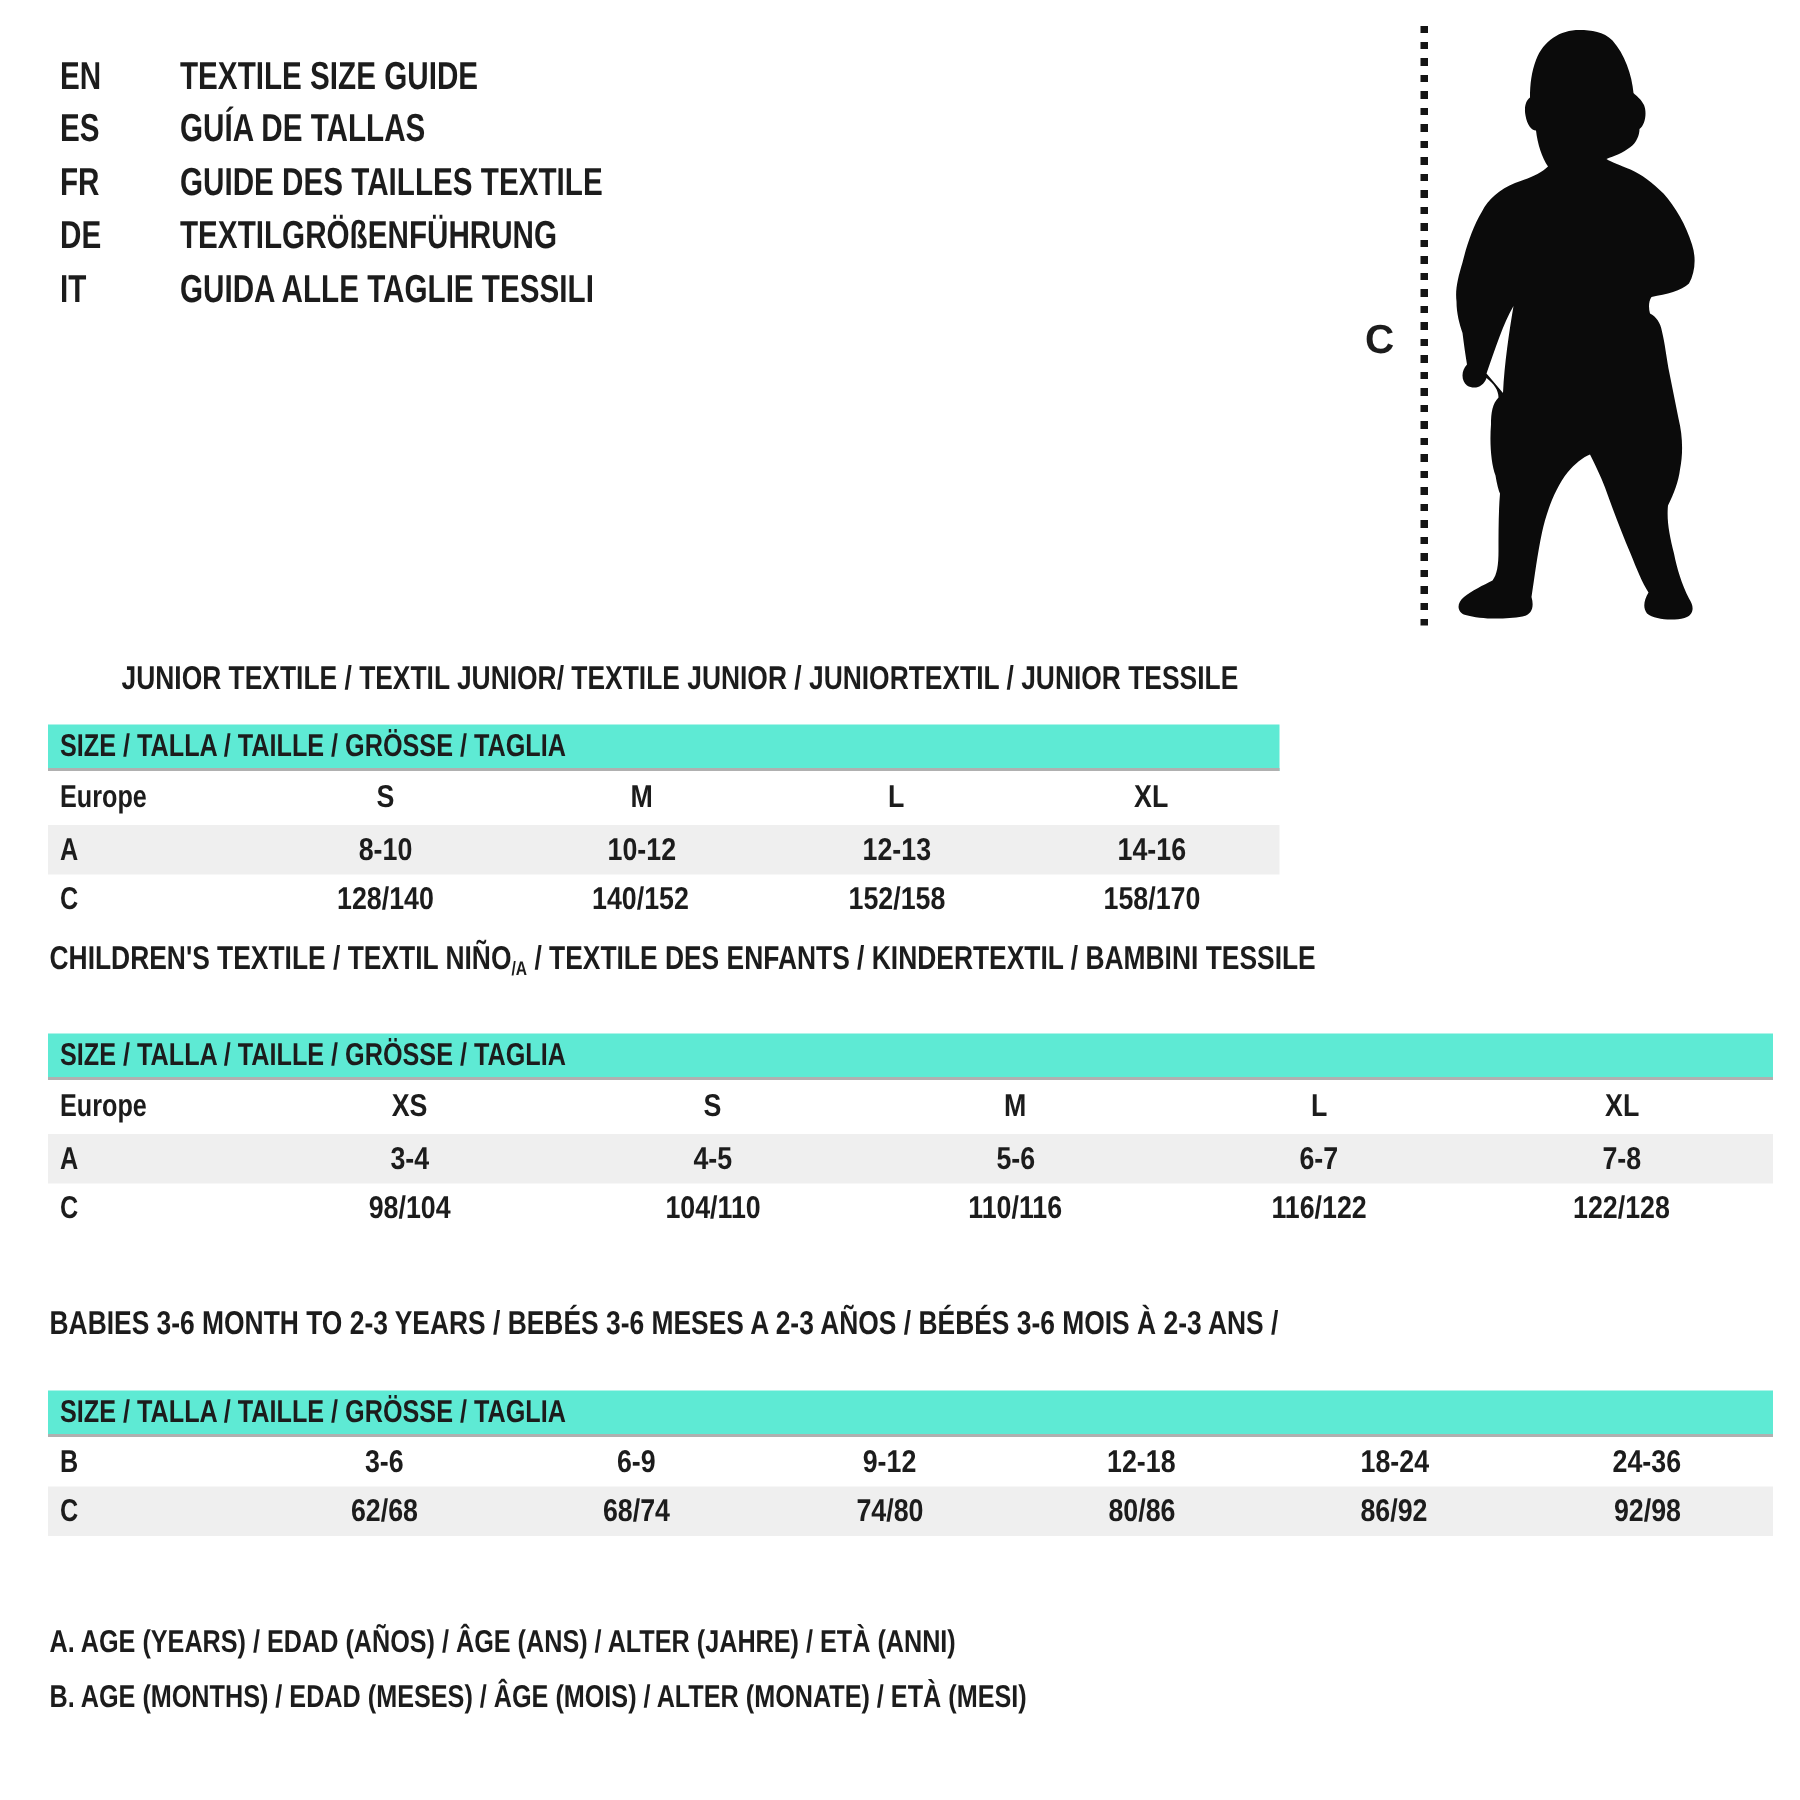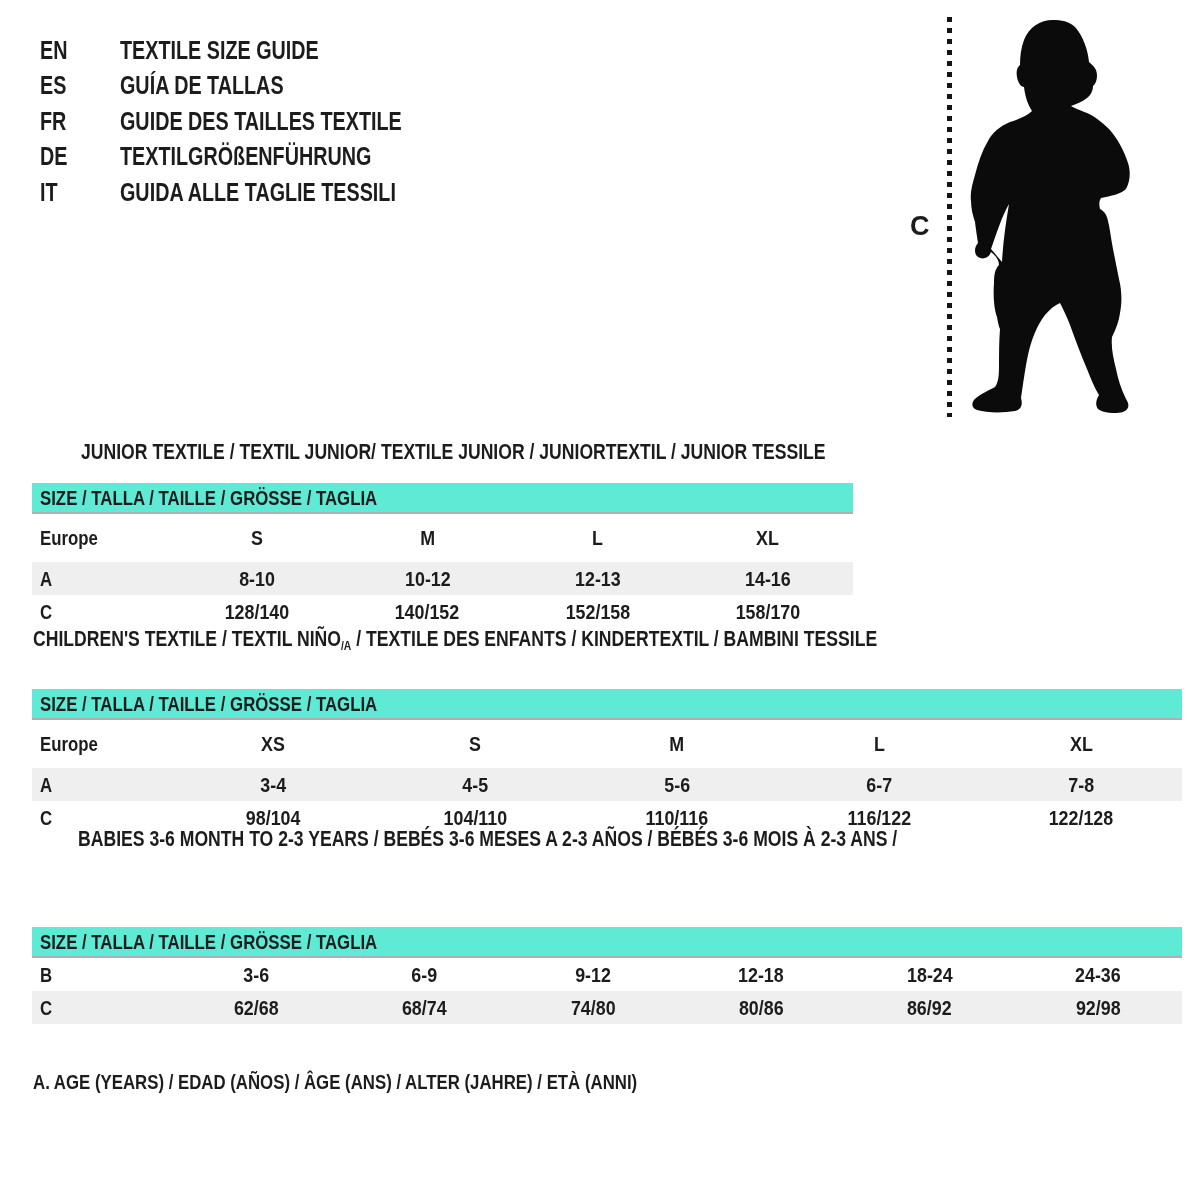--- a/index.html
+++ b/index.html
@@ -26,30 +26,30 @@
 
   
   .sec-title{position:absolute;left:33px;font-size:22px;line-height:36px;}
   .sub{font-size:13px;vertical-align:-4px;}
 
   
   .size-table{position:absolute;left:32px;}
   .t-head{box-sizing:border-box;height:31px;background:#5eead4;border-bottom:2px solid #b0b0b0;
     display:flex;align-items:center;padding-left:8px;font-size:21px;}
   .t-row{display:grid;align-items:center;padding-left:8px;font-size:21px;height:33px;}
-  .t-row.first{height:48px;}
+  .t-row.first{height:36px;}
   .cols4{grid-template-columns:132px repeat(4,1fr);}
   .cols5{grid-template-columns:132px repeat(5,1fr);}
   .cols6{grid-template-columns:132px repeat(6,1fr);}
   .t-cell{text-align:center;}
   .alt{background:#efefef;}
 
   
   .legend{position:absolute;left:33px;top:1070px;font-size:21px;}
-  .legend-line{height:37px;display:flex;align-items:flex-start;}
+  .legend-line{height:37px;display:flex;align-items:flex-end;}
 </style>
 </head>
 <body>
 
 <div class="lang-list">
   <div class="lang-row">
     <span class="lang-code"><span class="cond-n">EN</span></span>
     <span class="cond-n">TEXTILE SIZE GUIDE</span>
   </div>
   <div class="lang-row">
@@ -185,21 +185,21 @@
   <div class="t-row cols5">
     <span><span class="cond">C</span></span>
     <span class="t-cell"><span class="cond-c">98/104</span></span>
     <span class="t-cell"><span class="cond-c">104/110</span></span>
     <span class="t-cell"><span class="cond-c">110/116</span></span>
     <span class="t-cell"><span class="cond-c">116/122</span></span>
     <span class="t-cell"><span class="cond-c">122/128</span></span>
   </div>
 </div>
 
-<div class="sec-title" style="top:821px;margin-left:45px;">
+<div class="sec-title" style="top:864px;">
   <div><span class="cond">BABIES 3-6 MONTH TO 2-3 YEARS / BEBÉS 3-6 MESES A 2-3 AÑOS / BÉBÉS 3-6 MOIS À 2-3 ANS /</span></div>
 </div>
 <div class="size-table" style="top:927px;width:1150px;">
   <div class="t-head">
     <span class="cond">SIZE / TALLA / TAILLE / GRÖSSE / TAGLIA</span>
   </div>
   <div class="t-row cols6">
     <span><span class="cond">B</span></span>
     <span class="t-cell"><span class="cond-c">3-6</span></span>
     <span class="t-cell"><span class="cond-c">6-9</span></span>
@@ -216,13 +216,16 @@
     <span class="t-cell"><span class="cond-c">80/86</span></span>
     <span class="t-cell"><span class="cond-c">86/92</span></span>
     <span class="t-cell"><span class="cond-c">92/98</span></span>
   </div>
 </div>
 
 <div class="legend">
   <div class="legend-line">
       <span class="cond">A. AGE (YEARS) / EDAD (AÑOS) / ÂGE (ANS) / ALTER (JAHRE) / ETÀ (ANNI)</span>
     </div>
+  <div class="legend-line">
+      <span class="cond">B. AGE (MONTHS) / EDAD (MESES) / ÂGE (MOIS) / ALTER (MONATE) / ETÀ (MESI)</span>
+    </div>
 </div>
 
 </body></html>

